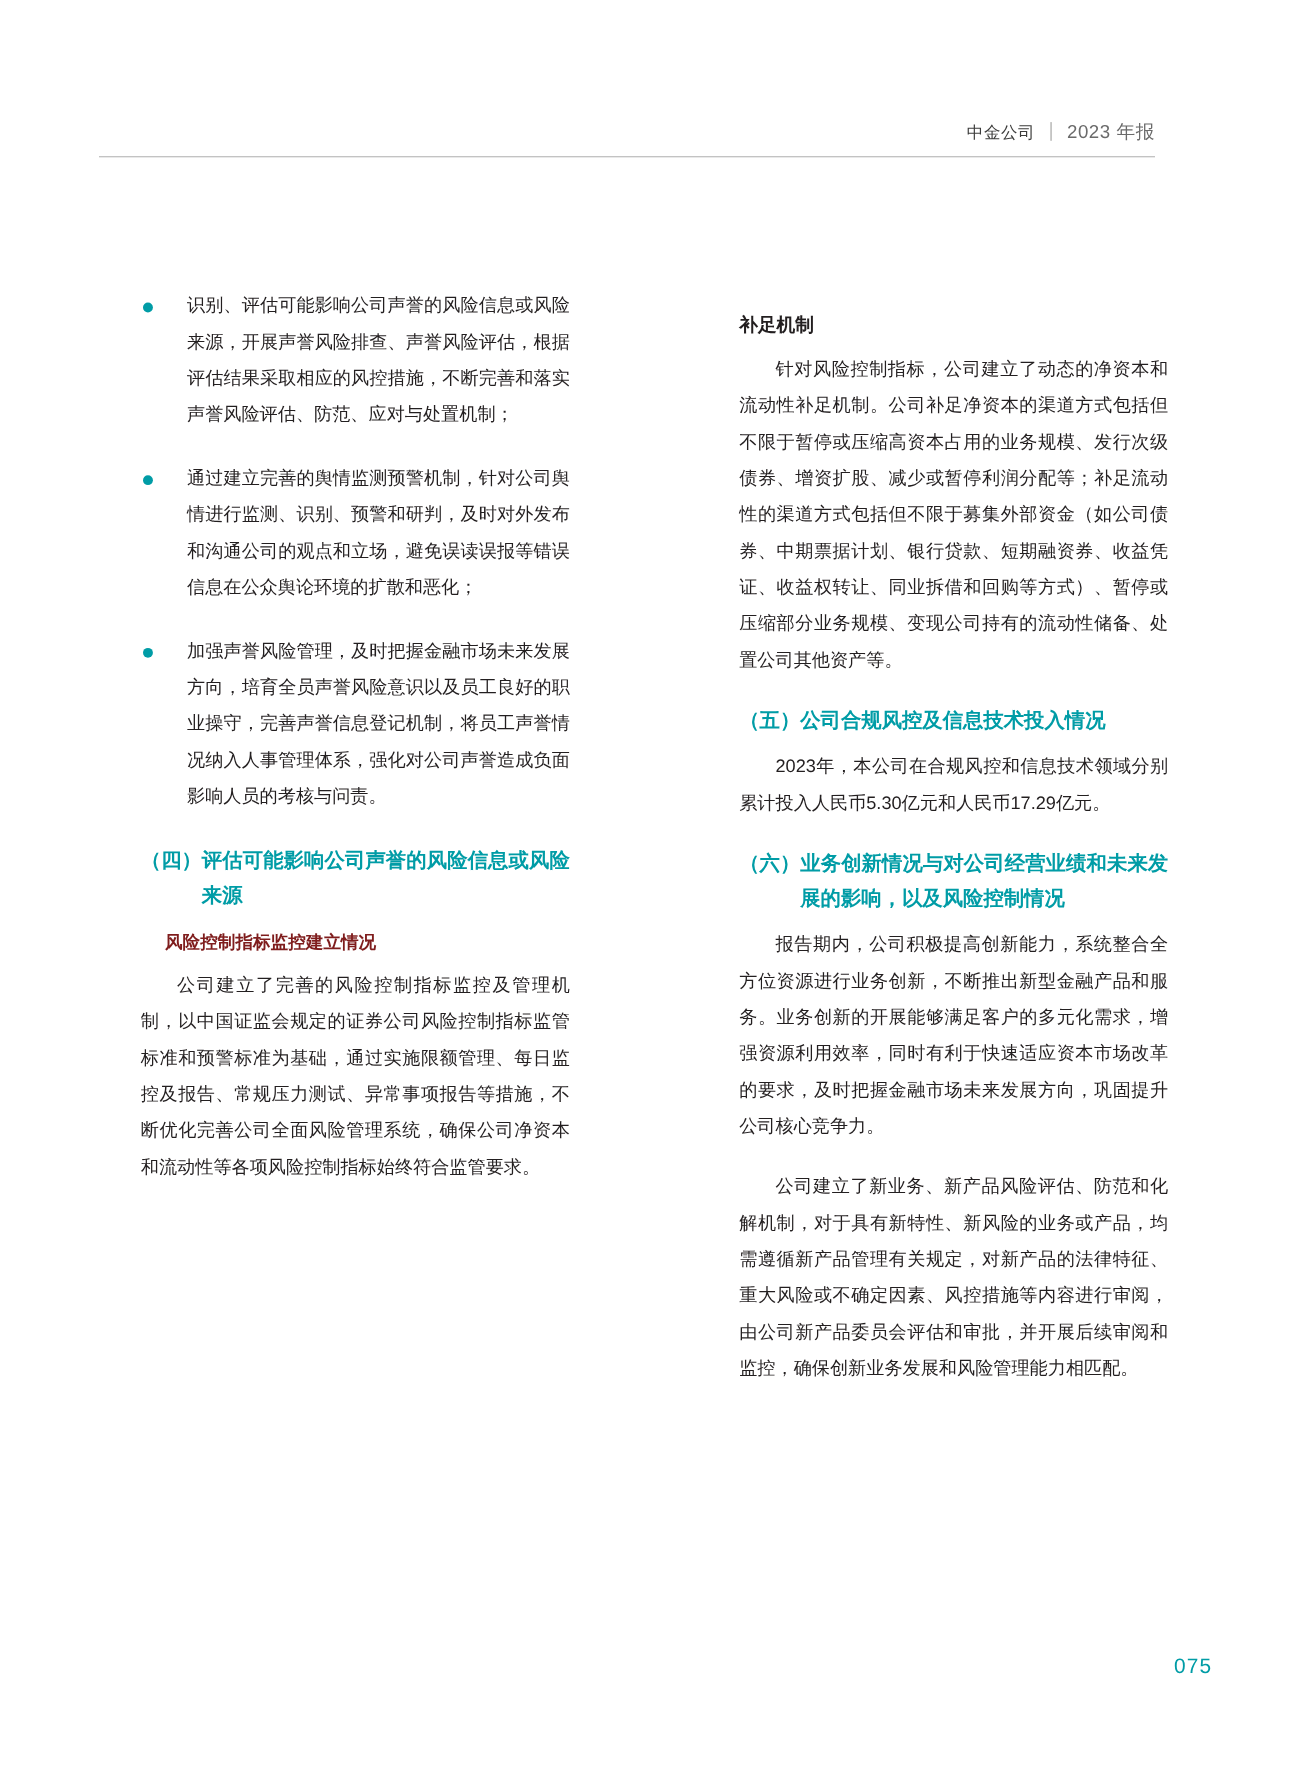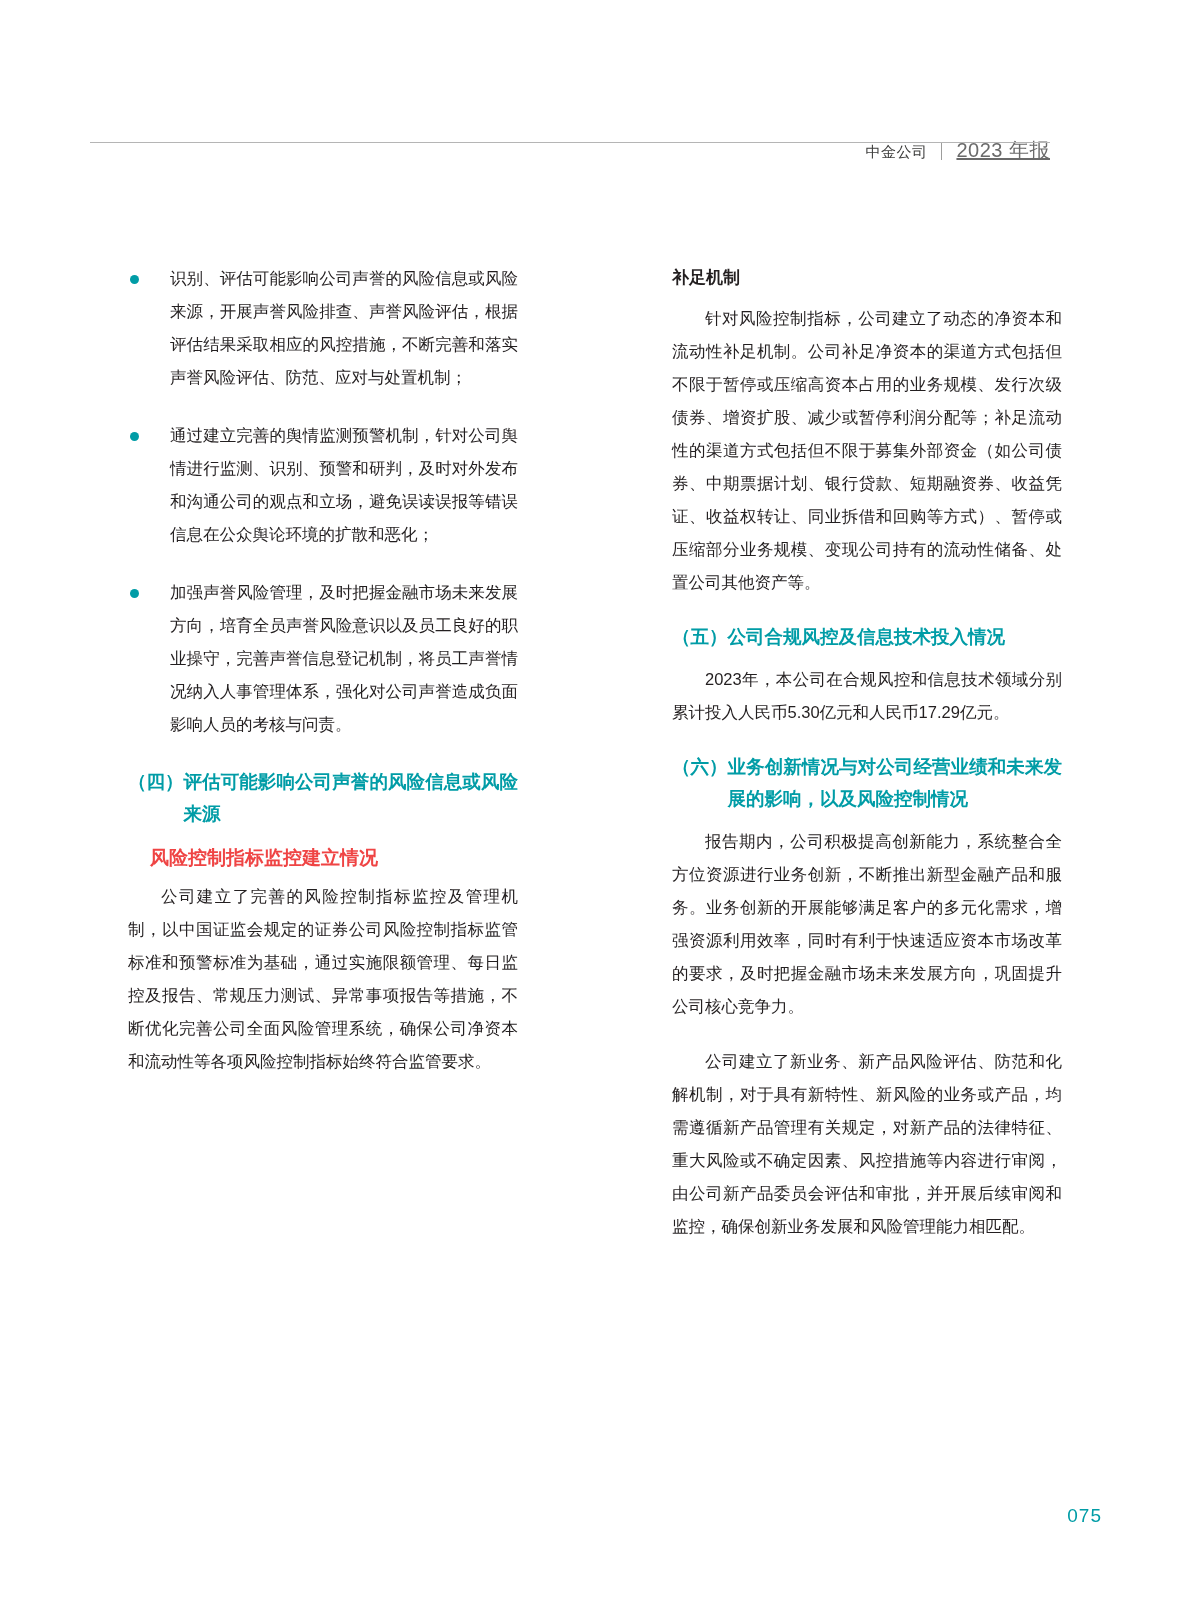--- a/index.html
+++ b/index.html
@@ -27,40 +27,38 @@
     position: absolute;
     left: 90px;
     top: 108px;
     width: 960px;
     display: flex;
     justify-content: flex-end;
     align-items: baseline;
     font-size: 15px;
     color: #595757;
     letter-spacing: 0.5px;
-    margin-top: 29px;
   }
   .header .company {
     font-size: 15px;
     color: #3c3c3b;
     padding-right: 14px;
   }
   .header .divider {
     display: inline-block;
     width: 1px;
     height: 17px;
     background: #9d9d9c;
     position: relative;
     top: 3px;
   }
   .header .year {
-    font-size: 20px;
+    font-size: 17px;
     color: #6a6a6a;
     padding-left: 14px;
-    text-decoration: underline;
   }
   .header-rule {
     position: absolute;
     left: 90px;
     top: 142px;
     width: 960px;
     height: 1px;
     background: #b5b5b5;
   }
 
@@ -68,21 +66,21 @@
   .col {
     position: absolute;
     top: 262px;
     width: 390px;
     font-size: 16.5px;
     line-height: 33px;
     text-align: justify;
     color: #231f20;
   }
   .col-left { left: 128px; }
-  .col-right { left: 672px; }
+  .col-right { left: 672px; margin-top: 18px; }
 
   
   ul.bullets {
     list-style: none;
     margin: 0;
     padding: 0;
   }
   ul.bullets li {
     position: relative;
     padding-left: 42px;
@@ -109,23 +107,23 @@
     margin: 22px 0 10px 0;
     display: flex;
   }
   .h-section .num {
     white-space: nowrap;
   }
   .h-section .txt {
     display: block;
   }
   .h-sub {
-    font-size: 19px;
+    font-size: 16px;
     font-weight: bold;
-    color: #ef4444;
+    color: #7f1d1d;
     line-height: 32px;
     margin: 12px 0 6px 0;
     padding-left: 22px;
   }
   .h-sub-plain {
     font-size: 17px;
     font-weight: bold;
     color: #231f20;
     line-height: 32px;
     margin: 0 0 8px 0;

